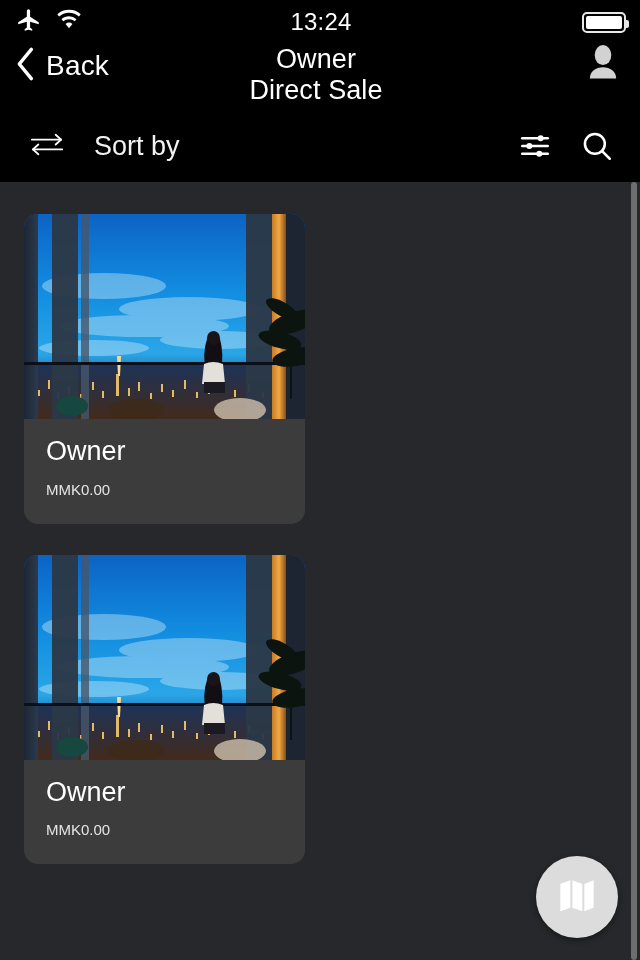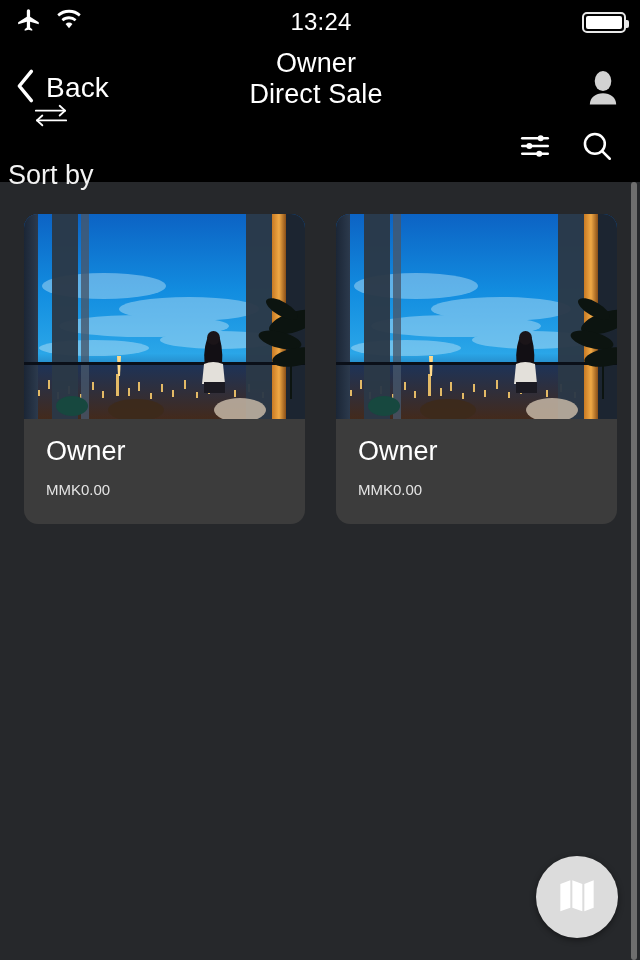--- a/index.html
+++ b/index.html
@@ -83,21 +83,21 @@
   }
 
   
   .nav-bar {
     position: absolute;
     top: 44px; left: 0;
     width: 640px;
     height: 66px;
     background: #000;
     display: flex;
-    align-items: flex-end;
+    align-items: flex-start;
     z-index: 5;
     gap: 36px;
   }
   .nav-back {
     display: flex;
     align-items: center;
     gap: 6px;
     padding-left: 12px;
     width: 190px;
     cursor: pointer;
@@ -132,23 +132,22 @@
     height: 72px;
     background: #000;
     display: flex;
     align-items: center;
     z-index: 5;
   }
   .sort-group {
     display: flex;
     align-items: center;
     gap: 28px;
-    padding-left: 8px;
-    cursor: pointer;
-    flex-direction: column;
+    padding-left: 28px;
+    cursor: pointer;
   }
   .sort-label {
     color: #f2f2f2;
     font-size: 27px;
     font-weight: 400;
   }
   .toolbar-spacer { flex: 1; }
   .toolbar-actions {
     display: flex;
     align-items: center;
@@ -163,20 +162,21 @@
     top: 182px; left: 0;
     width: 640px;
     height: 778px;
     background: #26282b;
     overflow: hidden;
   }
   .grid {
     display: flex;
     padding: 32px 0 0 24px;
     gap: 31px;
+    flex-direction: column;
   }
   .card {
     width: 281px;
     background: #3c3c3c;
     border-radius: 14px;
     overflow: hidden;
     cursor: pointer;
     flex: 0 0 auto;
   }
   .card-image {

